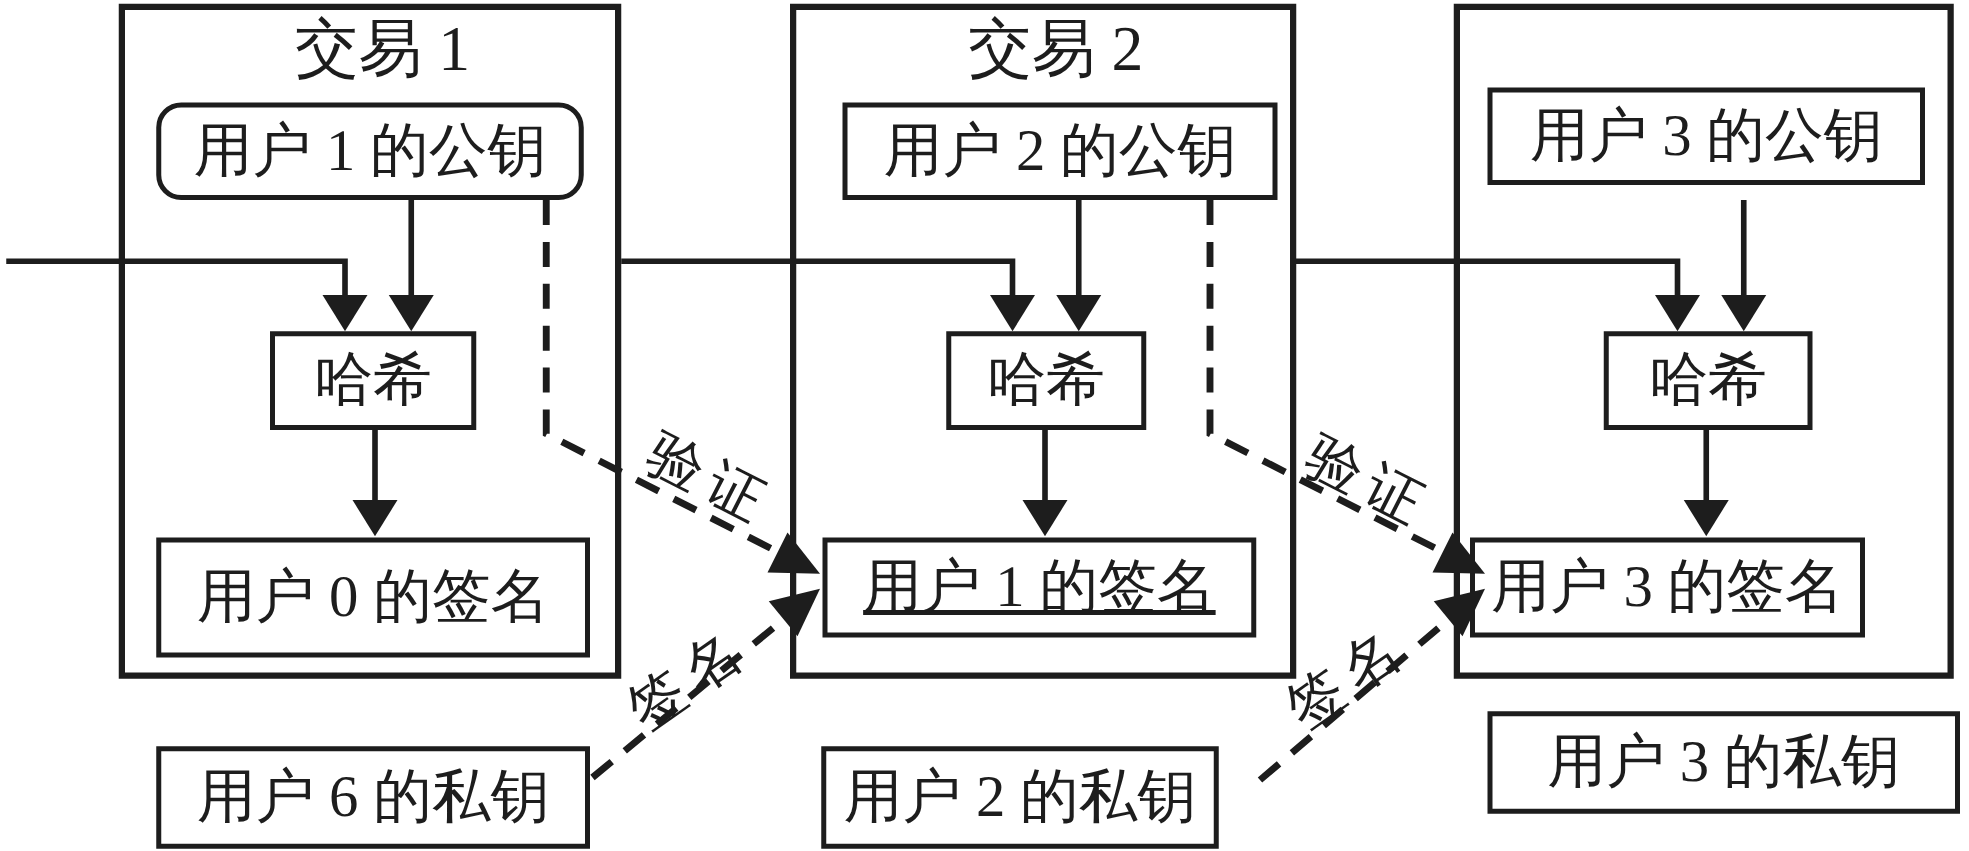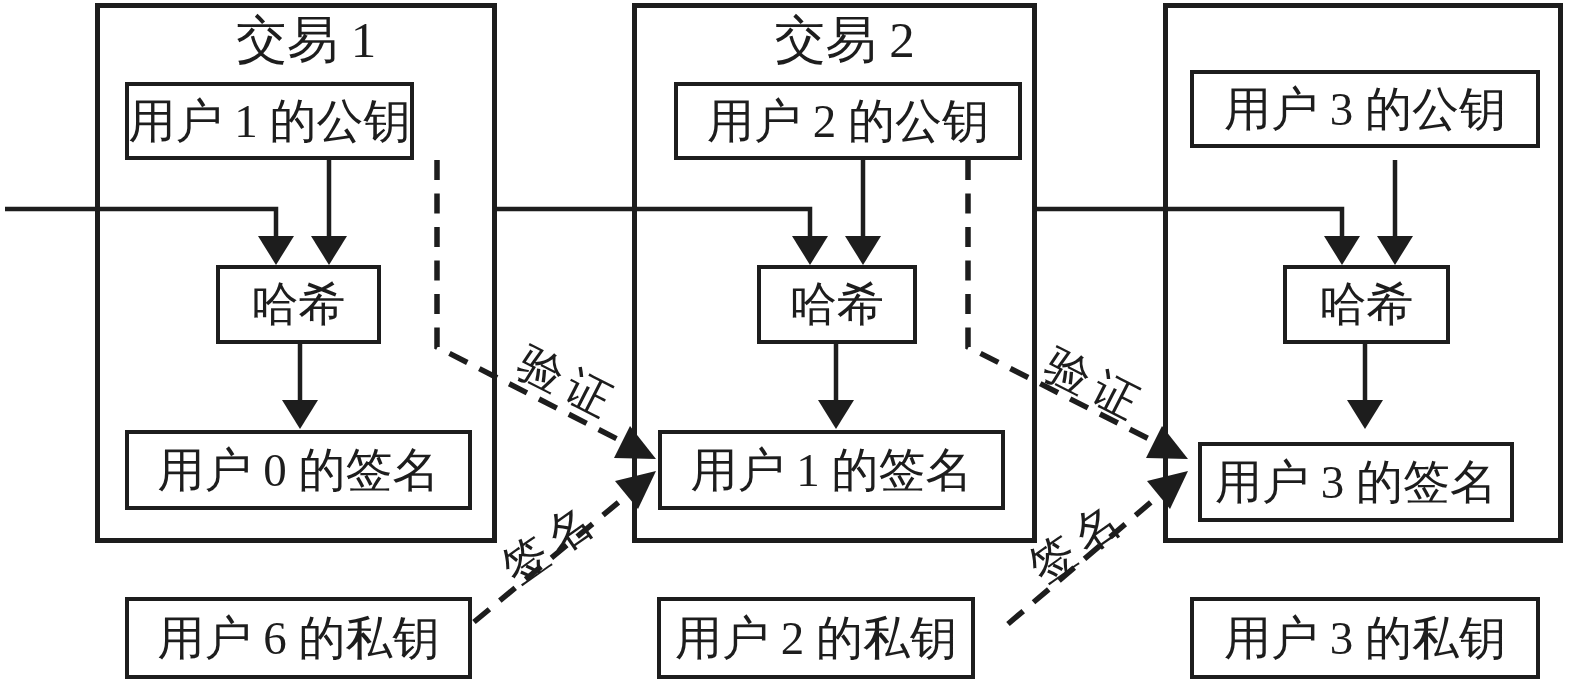--- a/index.html
+++ b/index.html
@@ -27,35 +27,35 @@
   .ibox{
     position:absolute;
     border:4px solid #1d1d1d;
     background:#ffffff;
     box-sizing:border-box;
     display:flex;align-items:center;justify-content:center;
     font-size:47px;line-height:1;
     white-space:nowrap;
   }
   
-  .pk1  {left:25px;  top:74px;  width:289px; height:78px;}
+  .pk1  {left:25px;  top:74px;  width:342px; height:78px;border-radius:20px;}
   .hash1{left:116px; top:257px; width:165px; height:79px;}
-  .sig1 {left:25px;  top:422px; width:347px; height:80px;}
+  .sig1 {left:25px;  top:422px; width:347px; height:96px;}
   
   .pk2  {left:20px;  top:74px;  width:348px; height:78px;margin-left:17px;}
   .hash2{left:120px; top:257px; width:160px; height:79px;}
-  .sig2 {left:21px;  top:422px; width:347px; height:80px;}
+  .sig2 {left:21px;  top:422px; width:347px; height:80px;text-decoration:underline;}
   
   .pk3  {left:22px;  top:62px;  width:350px; height:78px;}
   .hash3{left:115px; top:257px; width:167px; height:79px;}
-  .sig3 {left:30px;  top:422px; width:316px; height:80px;margin-top:12px;}
+  .sig3 {left:8px;  top:422px; width:316px; height:80px;}
   
   .priv1{left:125px; top:597px; width:347px; height:82px;}
   .priv2{left:657px; top:597px; width:318px; height:82px;}
-  .priv3{left:1190px;top:597px; width:350px; height:82px;}
+  .priv3{left:1190px;top:569px; width:378px; height:82px;}
   .edge-label{
     position:absolute;
     font-size:45px;line-height:1;
     letter-spacing:8px;
     white-space:nowrap;
     transform-origin:center center;
   }
   .verify1{left:568px; top:384px; transform:translate(-50%,-50%) rotate(27deg);}
   .sign1  {left:551px; top:543px; transform:translate(-50%,-50%) rotate(-35deg);}
   .verify2{left:1095px;top:386px; transform:translate(-50%,-50%) rotate(27deg);}

